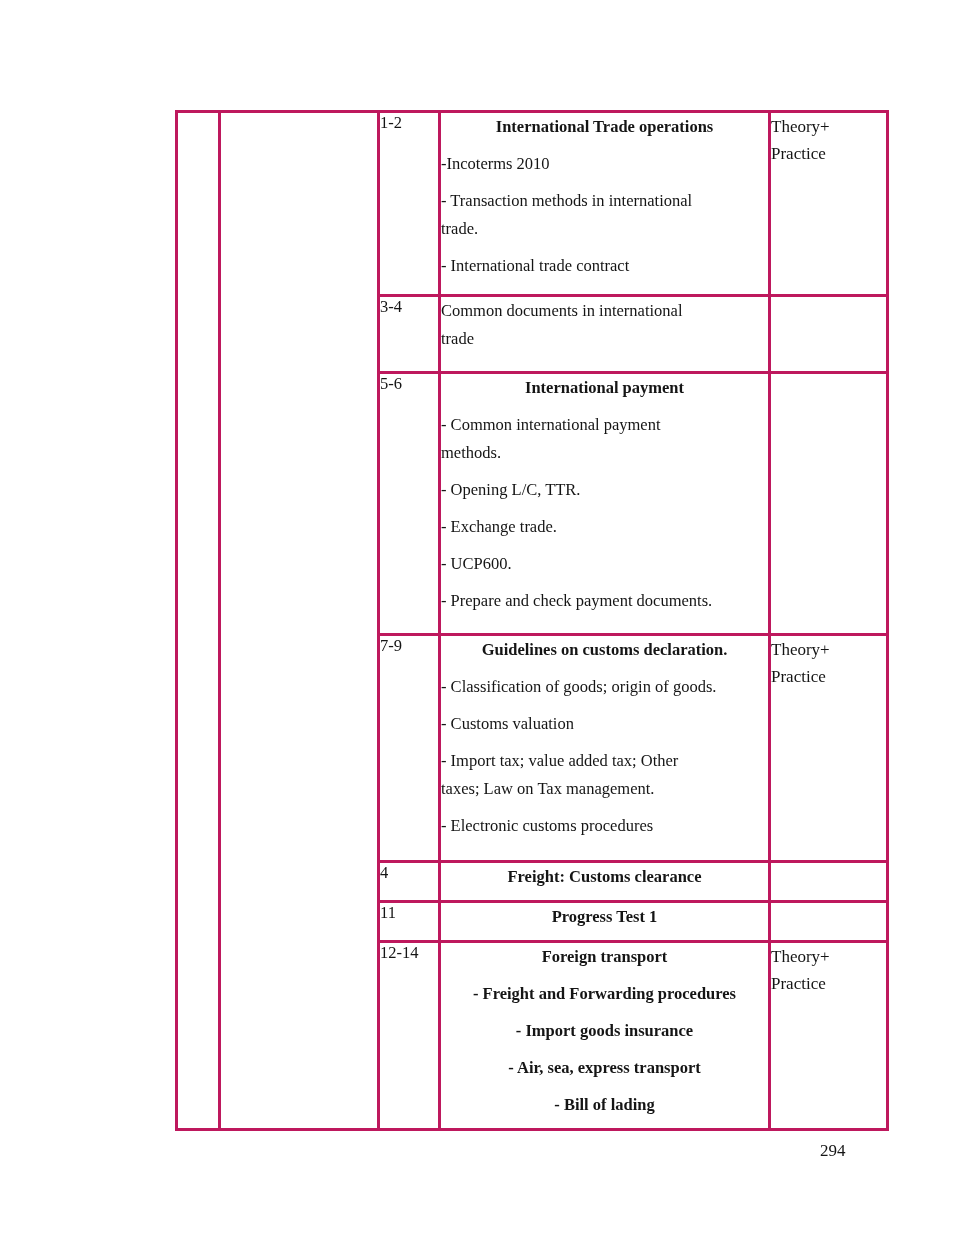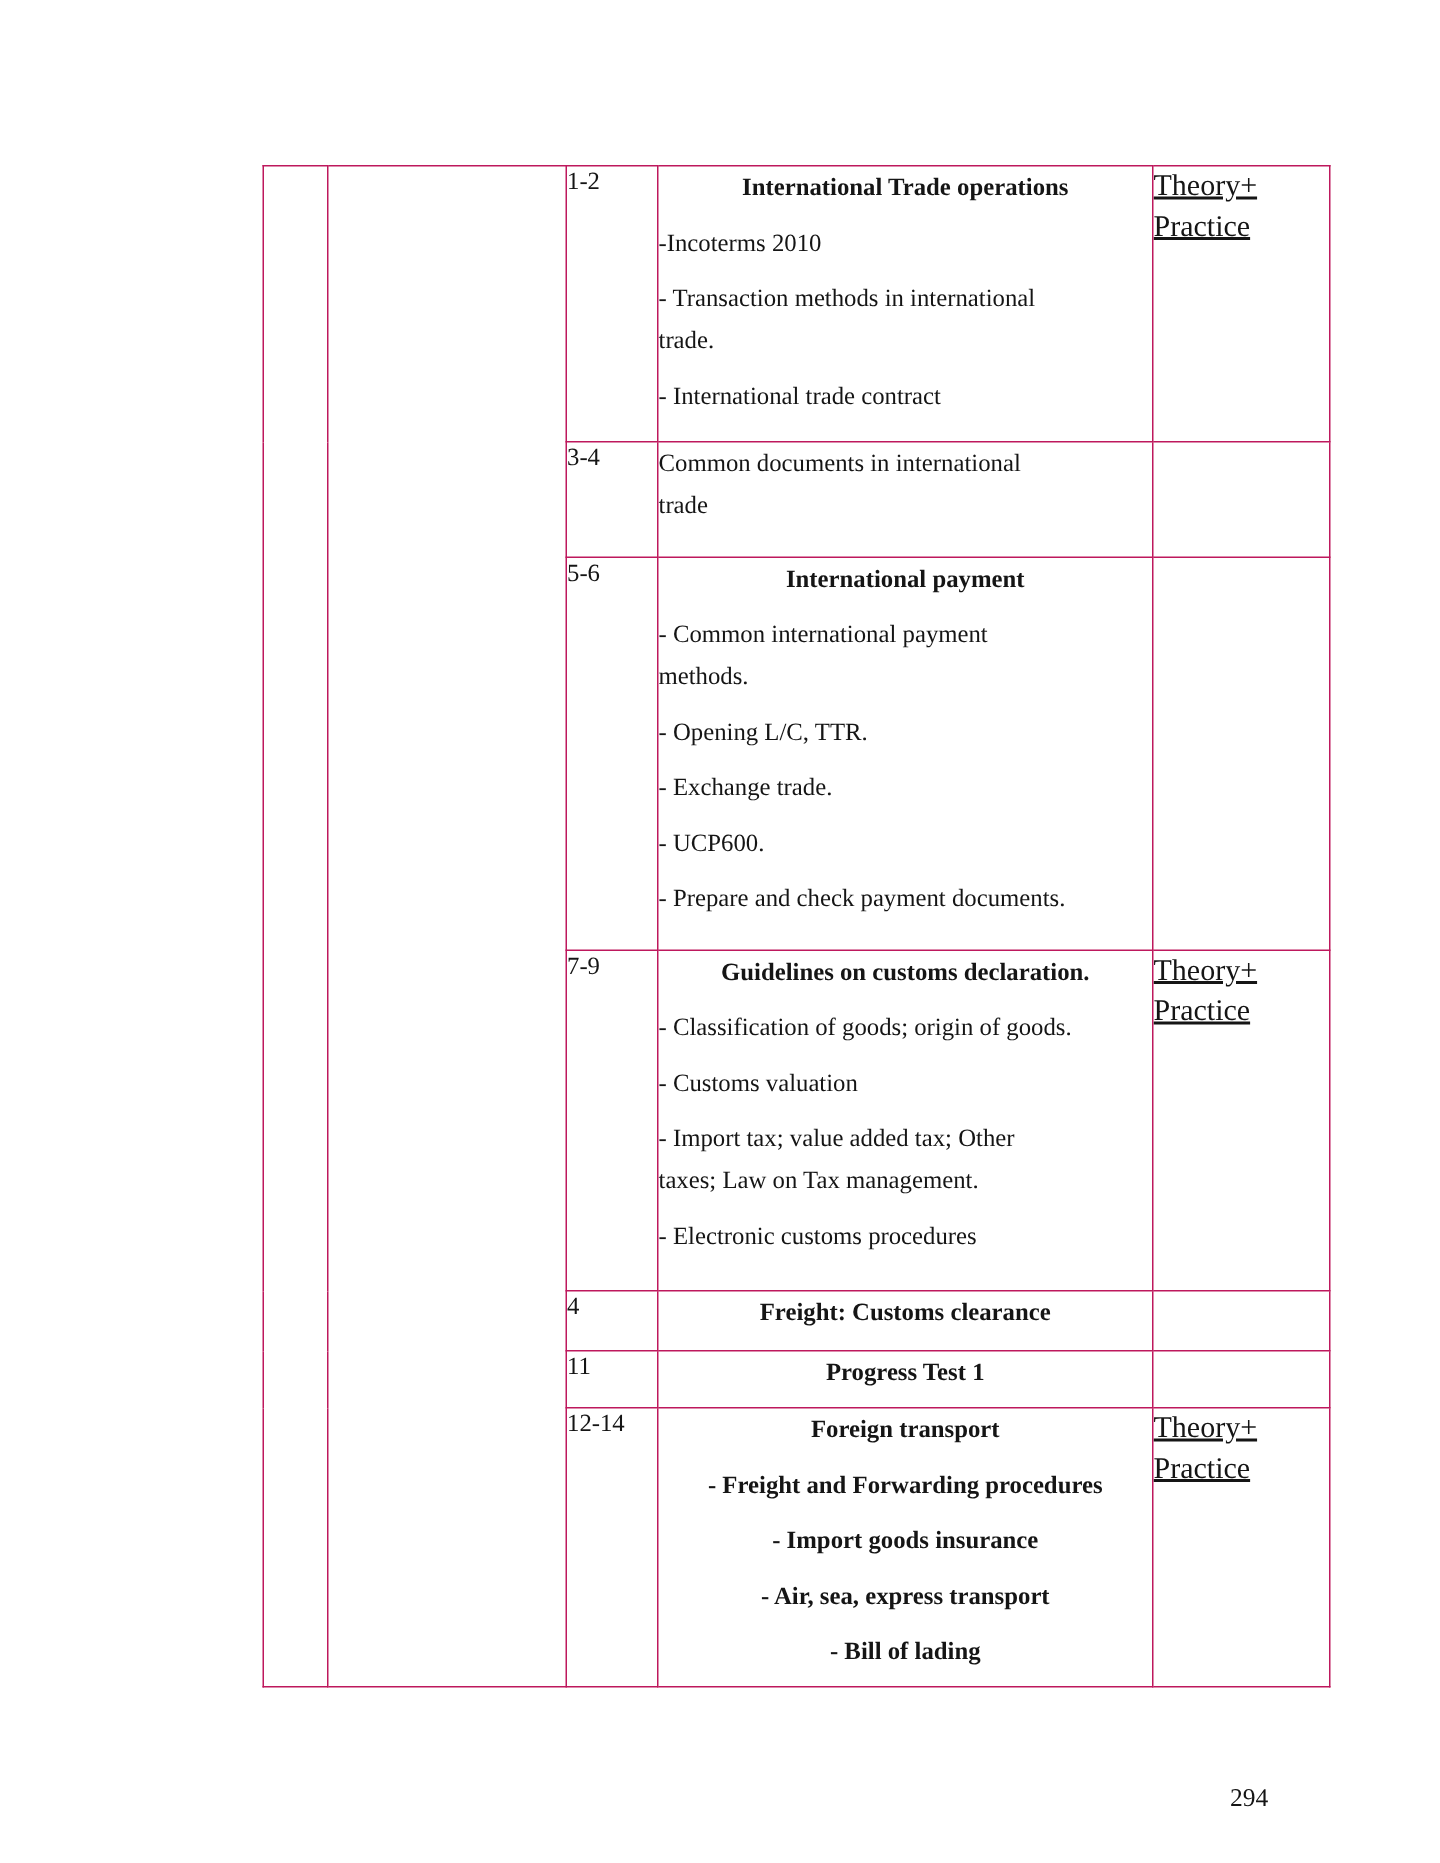--- a/index.html
+++ b/index.html
@@ -17,21 +17,21 @@
   }
   table.schedule {
     position: absolute;
     left: 175px;
     top: 110px;
     width: 711px;
     border-collapse: collapse;
     table-layout: fixed;
   }
   table.schedule td {
-    border: 1px solid #be185d;
+    border: 3px solid #be185d;
     vertical-align: top;
     padding: 0;
     overflow: hidden;
   }
   td.empty-col {
     background: #ffffff;
   }
   td.week-cell {
     vertical-align: middle;
     padding-left: 7px;
@@ -46,29 +46,28 @@
     font-size: 16.5px;
     line-height: 28px;
     white-space: pre-line;
   }
   td.content-cell p.b {
     font-weight: bold;
     text-align: center;
   }
   td.mode-cell {
     padding: 2px 4px 0 12px;
-    font-size: 20px;
+    font-size: 17px;
     line-height: 27px;
     white-space: pre-line;
-    text-decoration: underline;
   }
   .page-number {
     position: absolute;
     left: 820px;
-    top: 1188px;
+    top: 1140px;
     font-size: 17px;
     line-height: 22px;
   }
 </style>
 </head>
 <body>
 
 <div class="sheet">
 
   <table class="schedule">

